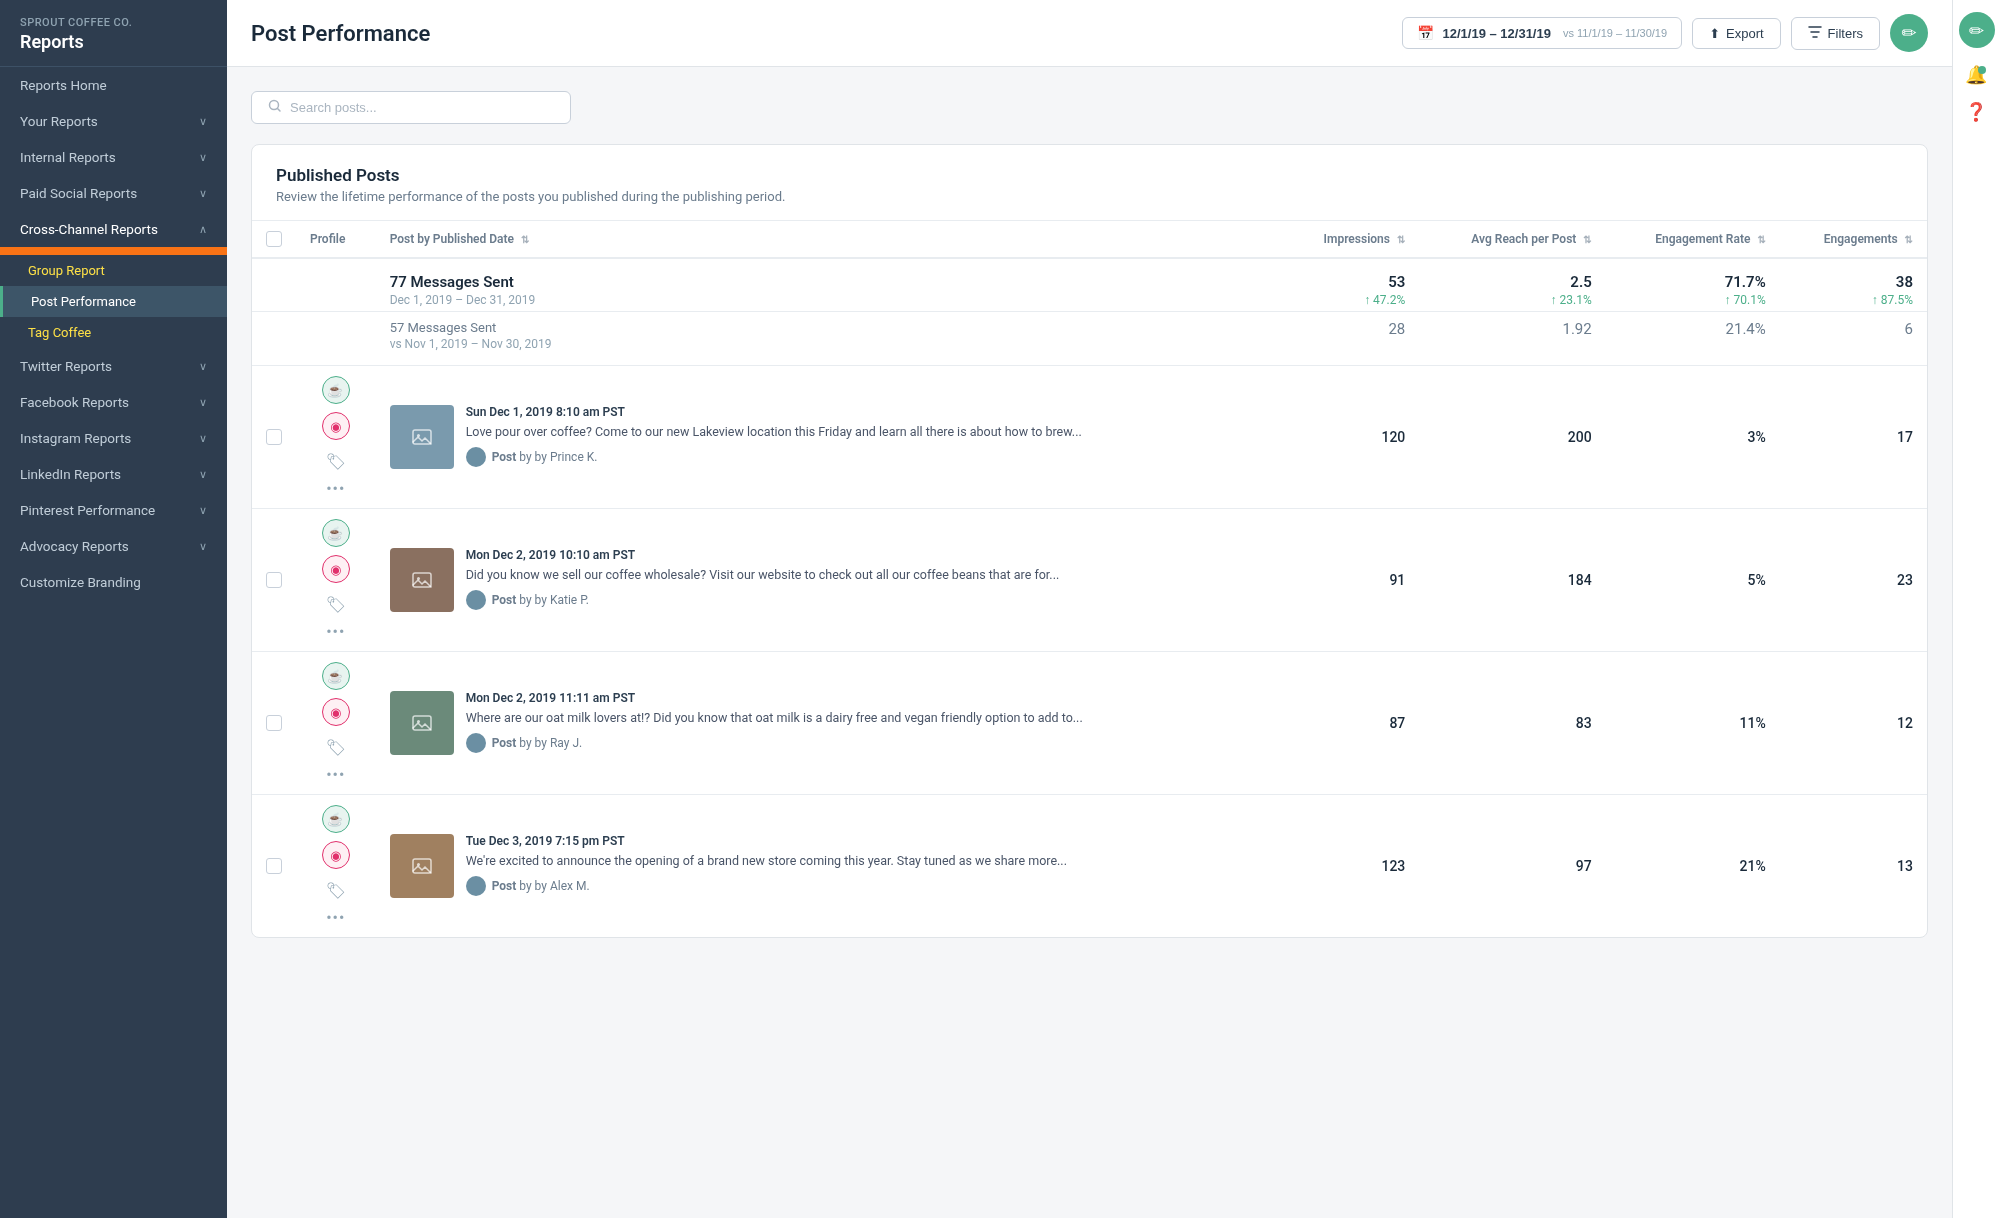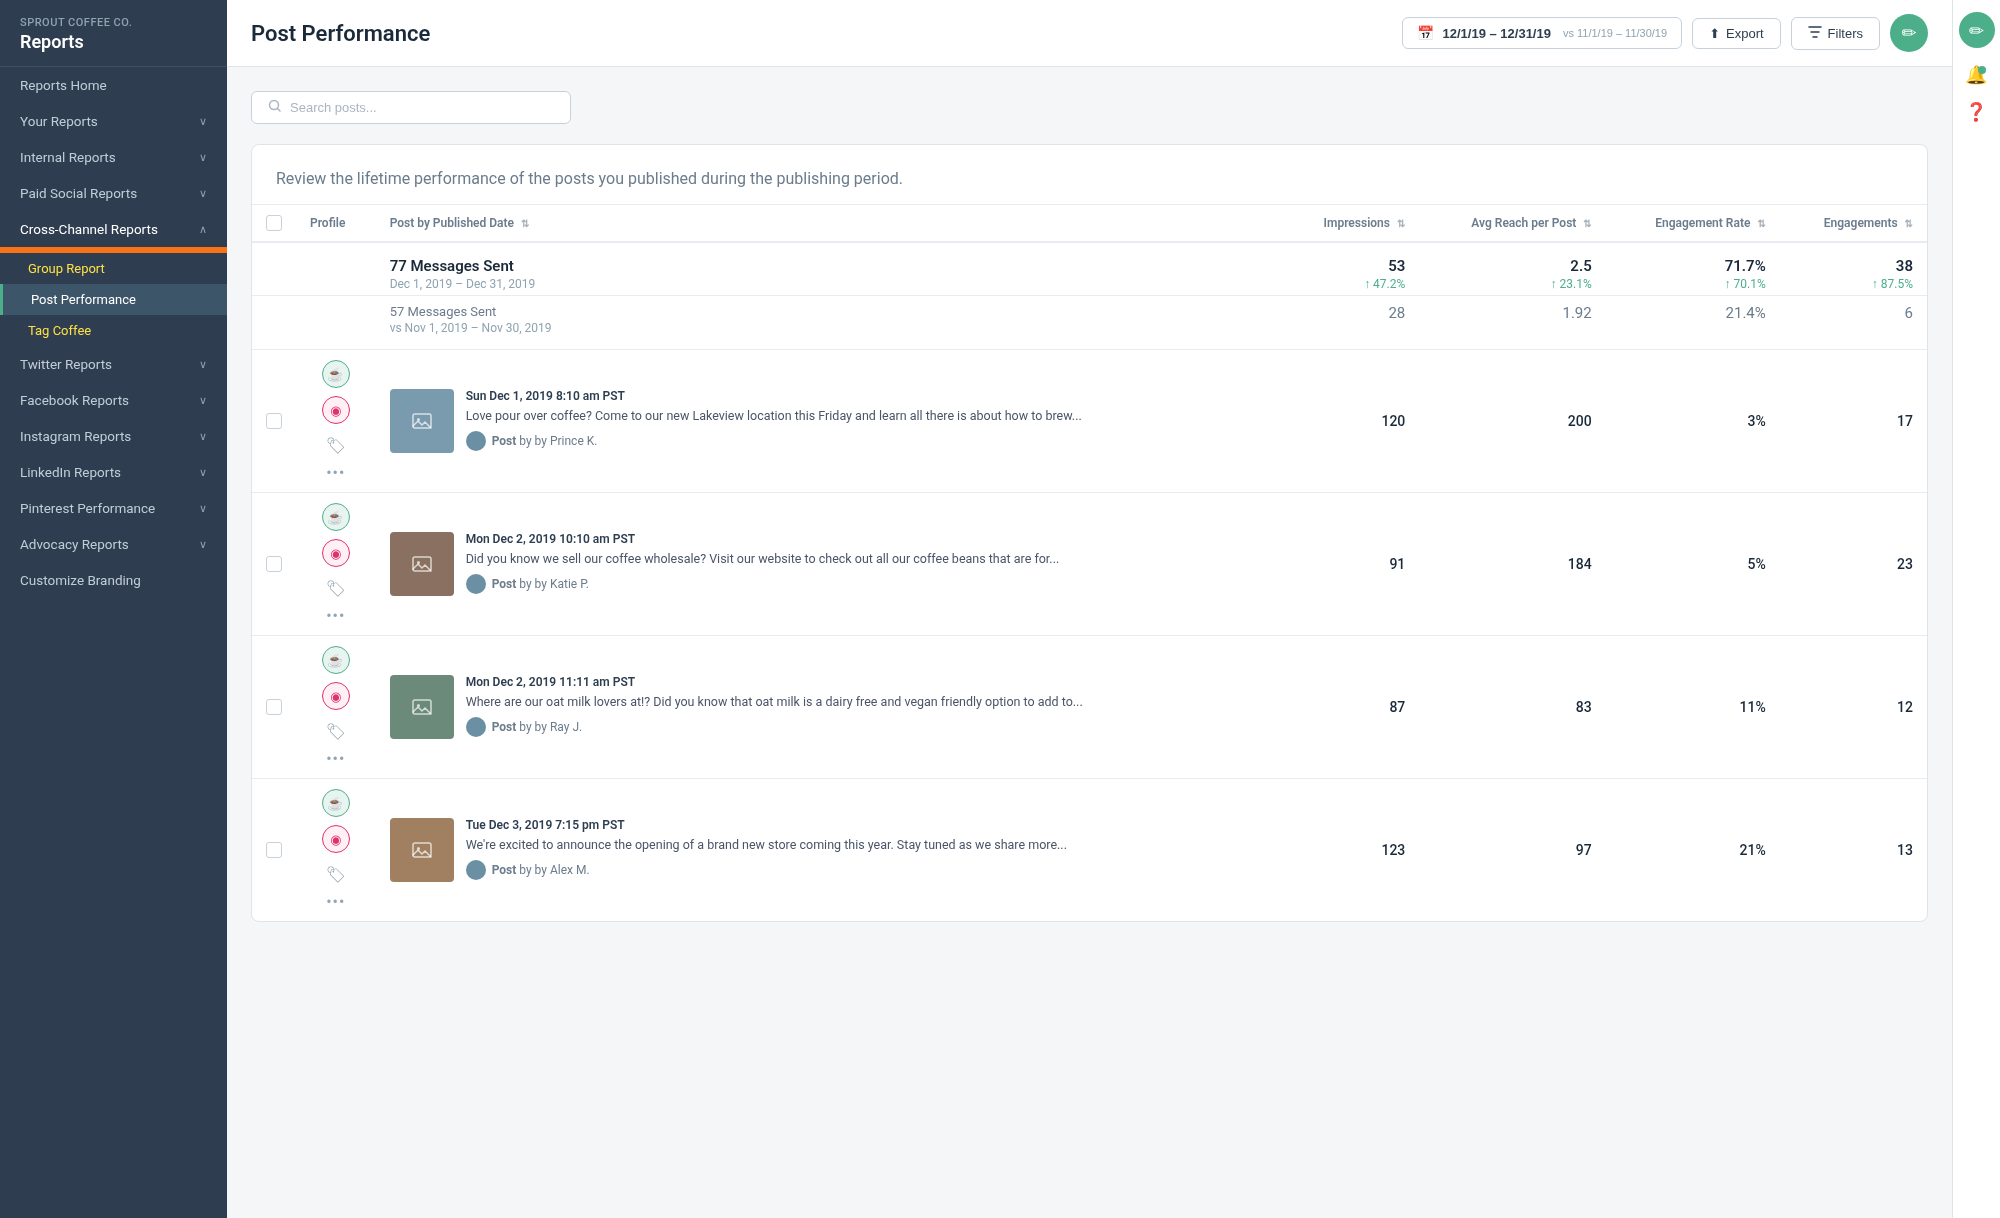--- a/index.html
+++ b/index.html
@@ -113,21 +113,21 @@
       background: #fff;
       border-radius: 8px;
       border: 1px solid #e0e4e8;
       overflow: hidden;
     }
     .card-header {
       padding: 20px 24px 16px;
       border-bottom: 1px solid #e8ecf0;
     }
     .card-header h2 { font-size: 17px; font-weight: 600; color: #1a2a3a; }
-    .card-header p { font-size: 16px; color: #6b7c8d; margin-top: 4px; }
+    .card-header p { font-size: 13px; color: #6b7c8d; margin-top: 4px; }
 
     
     .table { width: 100%; border-collapse: collapse; }
     .table-head th {
       padding: 10px 14px;
       font-size: 12px; font-weight: 600; color: #6b7c8d;
       text-align: left;
       border-bottom: 2px solid #e8ecf0;
       white-space: nowrap;
     }
@@ -212,21 +212,21 @@
     <span class="chevron">∨</span>
   </div>
   <div class="sidebar-item">
     <span>Internal Reports</span>
     <span class="chevron">∨</span>
   </div>
   <div class="sidebar-item">
     <span>Paid Social Reports</span>
     <span class="chevron">∨</span>
   </div>
-  <div class="sidebar-item section-active" style="border-bottom: 6px solid #f97316; text-align: center;">
+  <div class="sidebar-item section-active" style="border-bottom: 8px solid #f97316; text-align: center;">
     <span>Cross-Channel Reports</span>
     <span class="chevron">∧</span>
   </div>
 
   <div class="sidebar-sub-item">
     <span>Group Report</span>
   </div>
   <div class="sidebar-sub-item active" style="background:#3d5568; color:#fff; border-left:3px solid #4CAF8A;">
     <span>Post Performance</span>
   </div>
@@ -300,20 +300,21 @@
               <circle cx="6" cy="6" r="4.5" stroke="#aab5c0" stroke-width="1.5"></circle>
               <path d="M9.5 9.5L12 12" stroke="#aab5c0" stroke-width="1.5" stroke-linecap="round"></path>
             </svg>
         </span>
         <input type="text" placeholder="Search posts..." style="">
       </div>
     </div>
 
     <div class="card">
       <div class="card-header">
+        <h2>Published Posts</h2>
         <p>Review the lifetime performance of the posts you published during the publishing period.</p>
       </div>
 
       <table class="table">
         <thead class="table-head">
           <tr>
             <th style="width:32px;">
               <div class="cb"></div>
             </th>
             <th>

